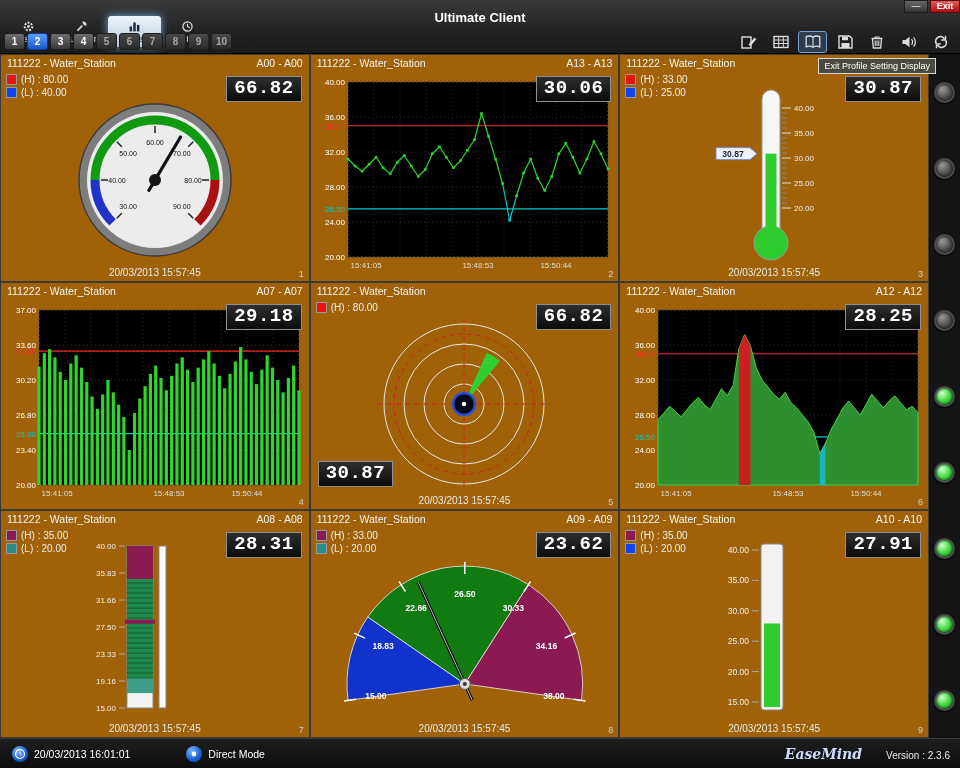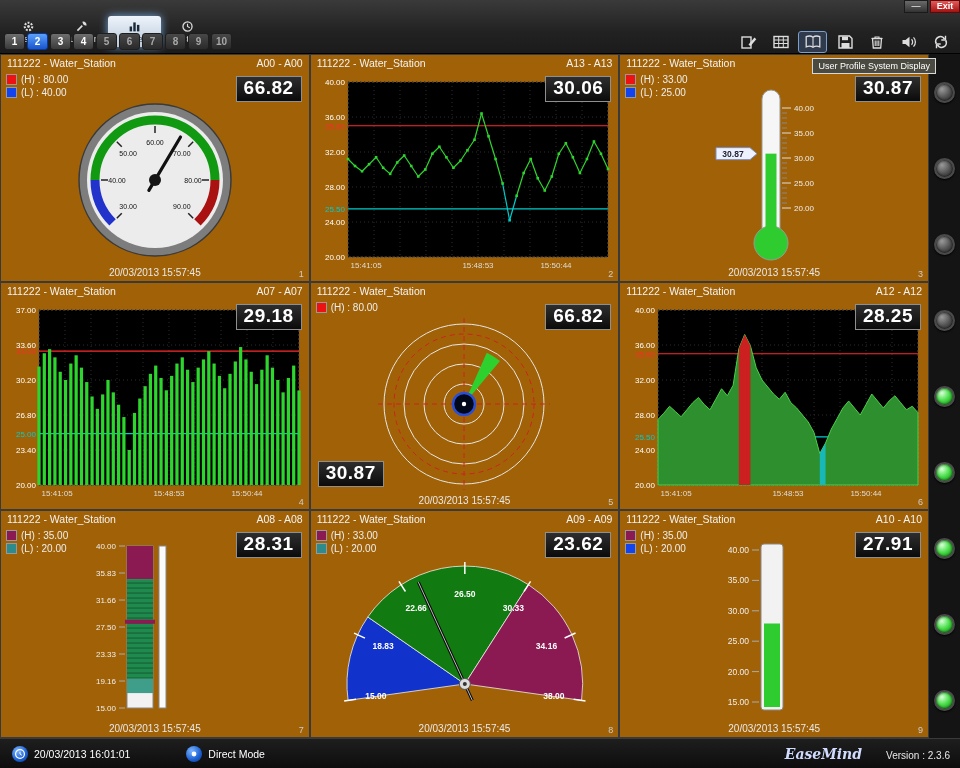--- a/index.html
+++ b/index.html
@@ -36,21 +36,21 @@
   .led { width:21px; height:21px; border-radius:50%; border:2px solid #4a4a4a; box-shadow: inset 0 0 3px #000, 0 1px 2px #000; }
   .led.off { background:radial-gradient(circle at 35% 30%, #9a9a9a, #4f4f4f 55%, #303030); }
   .led.on  { background:radial-gradient(circle at 35% 30%, #d9ffd9, #4ce04c 45%, #0d7a0d); }
 
   
   .panel { position:relative; background:#a16207; border:1px solid #3a3a3a; overflow:hidden; }
   .panel-header { display:flex; justify-content:space-between; padding:2px 6px 0; font-size:10.5px; color:#f2f2f2; height:16px; }
   .legend { position:absolute; top:19px; left:5px; z-index:5; }
   .legend-row { display:flex; align-items:center; gap:4px; font-size:10px; color:#eee; margin-bottom:2px; }
   .legend-swatch { width:11px; height:11px; border:1px solid #999; display:inline-block; }
-  .value-box { position:absolute; top:21px; right:7px; z-index:6; background:linear-gradient(#2e2e2e,#0b0b0b); border:1px solid #8f8f8f; color:#fff; font-size:19px; font-weight:bold; padding:0 7px 2px; letter-spacing:.5px; }
+  .value-box { position:absolute; top:21px; right:7px; z-index:6; background:linear-gradient(#2e2e2e,#0b0b0b); border:1px solid #8f8f8f; color:#fff; font-size:19px; font-weight:bold; padding:0 7px 2px; letter-spacing:.5px;font-family:Liberation Mono, monospace; }
   .value-box.secondary { top:auto; right:auto; bottom:22px; left:7px; }
   .chart-wrap { position:absolute; left:2px; right:2px; top:17px; bottom:2px; display:flex; align-items:center; justify-content:center; }
   .timestamp { position:absolute; bottom:3px; left:0; right:0; text-align:center; font-size:10px; color:#e8e8e8; z-index:4; }
   .panel-number { position:absolute; bottom:2px; right:5px; font-size:9px; color:#ccc; z-index:4; }
 
   
   .statusbar { height:30px; background:linear-gradient(#1e1e1e,#0d0d0d); border-top:1px solid #3a3a3a; display:flex; align-items:center; position:relative; font-size:10.5px; }
   .status-item { display:flex; align-items:center; gap:6px; margin-left:12px; color:#fff; z-index:2; }
   .status-item.mode { margin-left:56px; }
   .status-icon { width:16px; height:16px; border-radius:50%; background:radial-gradient(circle at 35% 30%, #7ab4ff, #1a5fd0 60%, #0a3a90); display:flex; align-items:center; justify-content:center; }
@@ -96,20 +96,21 @@
       <div class="nav-tab">
         <span class="nav-icon">
           <svg viewBox="0 0 16 16">
             <circle cx="8" cy="8" r="5.6" fill="none" stroke="currentColor" stroke-width="1.6"></circle>
             <path d="M8 4.6 V8 L10.8 9.6" stroke="currentColor" stroke-width="1.4" fill="none"></path>
           </svg>
         </span>
         <span class="nav-label">History</span>
       </div>
     </nav>
+  <div class="app-title">Ultimate Client</div>
   <div class="win-controls">
     <button class="min-btn">—</button>
     <button class="exit-btn">Exit</button>
   </div>
   <div class="page-tabs">
       <div class="page-tab">1</div>
       <div class="page-tab selected">2</div>
       <div class="page-tab">3</div>
       <div class="page-tab">4</div>
       <div class="page-tab dim">5</div>
@@ -175,21 +176,21 @@
             <path d="M4.2 9.5 A4.6 4.6 0 0 1 12.5 5.2" stroke="currentColor" stroke-width="1.7" fill="none"></path>
             <path d="M13.5 1.8 V6 H9.3" stroke="currentColor" stroke-width="1.4" fill="none"></path>
             <path d="M13.8 6.5 A4.6 4.6 0 0 1 5.5 10.8" stroke="currentColor" stroke-width="1.7" fill="none"></path>
             <path d="M4.5 14.2 V10 H8.7" stroke="currentColor" stroke-width="1.4" fill="none"></path>
           </svg>
         </span>
       </div>
     </div>
 </header>
 
-<div class="tooltip">User Profile System Display</div>
+<div class="tooltip">Exit Profile Setting Display</div>
 
 <main class="content">
   <div class="grid">
       <section class="panel">
         <div class="panel-header">
           <span class="station">111222 - Water_Station</span>
           <span class="tag">A00 - A00</span>
         </div>
         <div class="chart-wrap">
           <svg width="210" height="172" viewBox="0 0 210 172">

